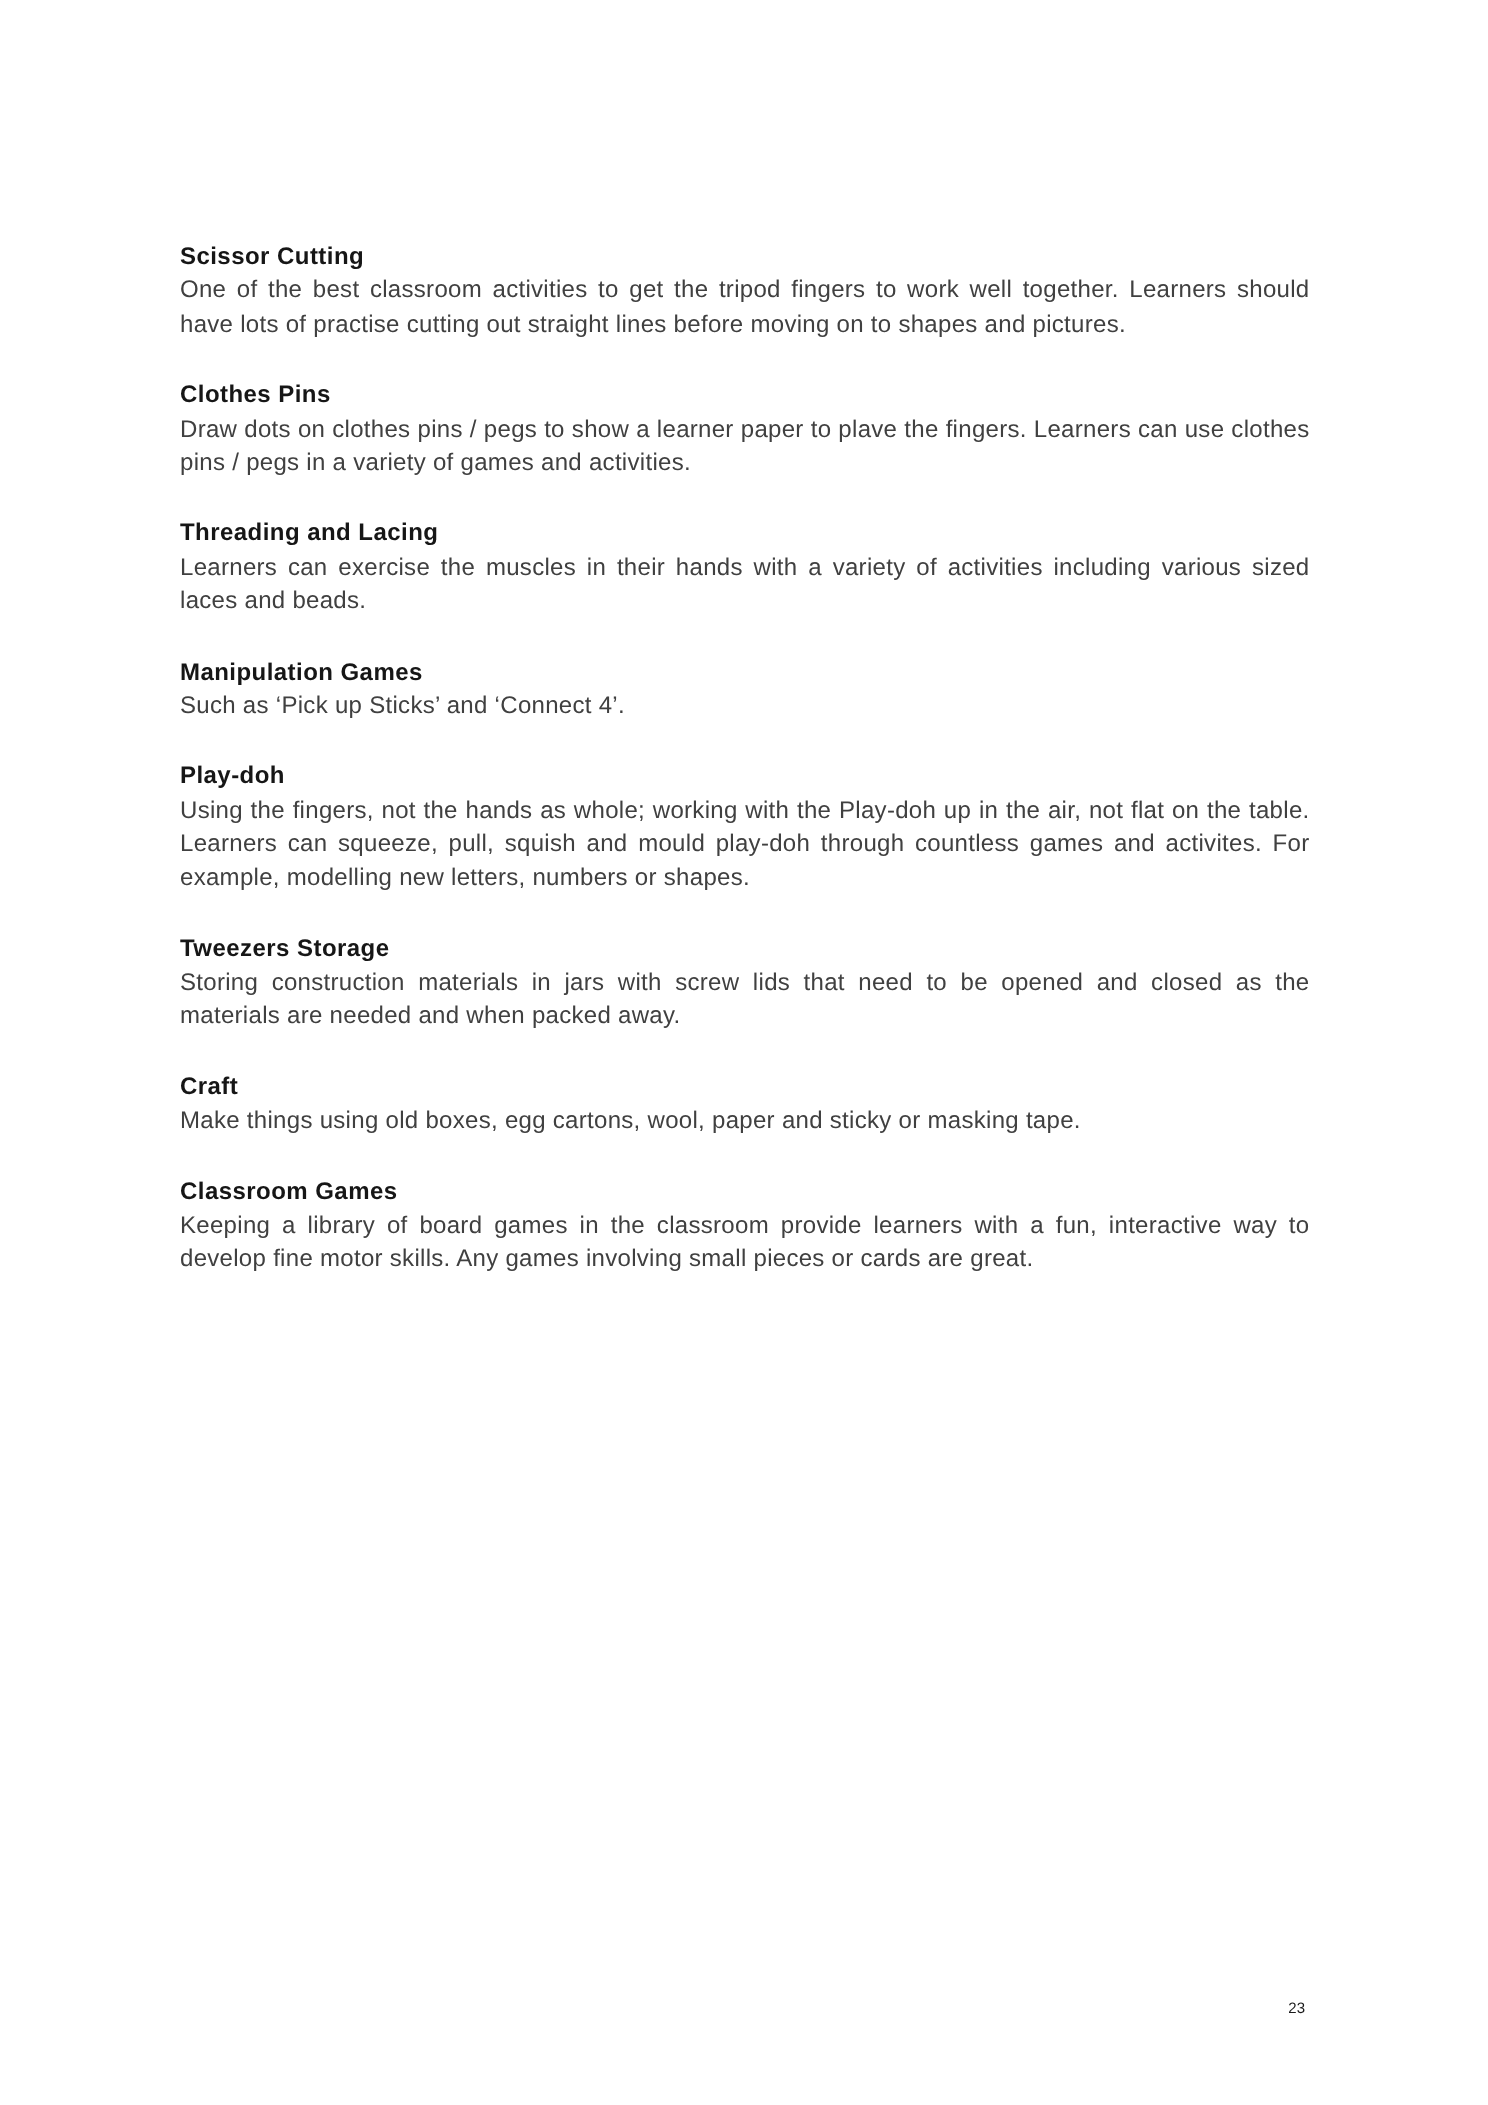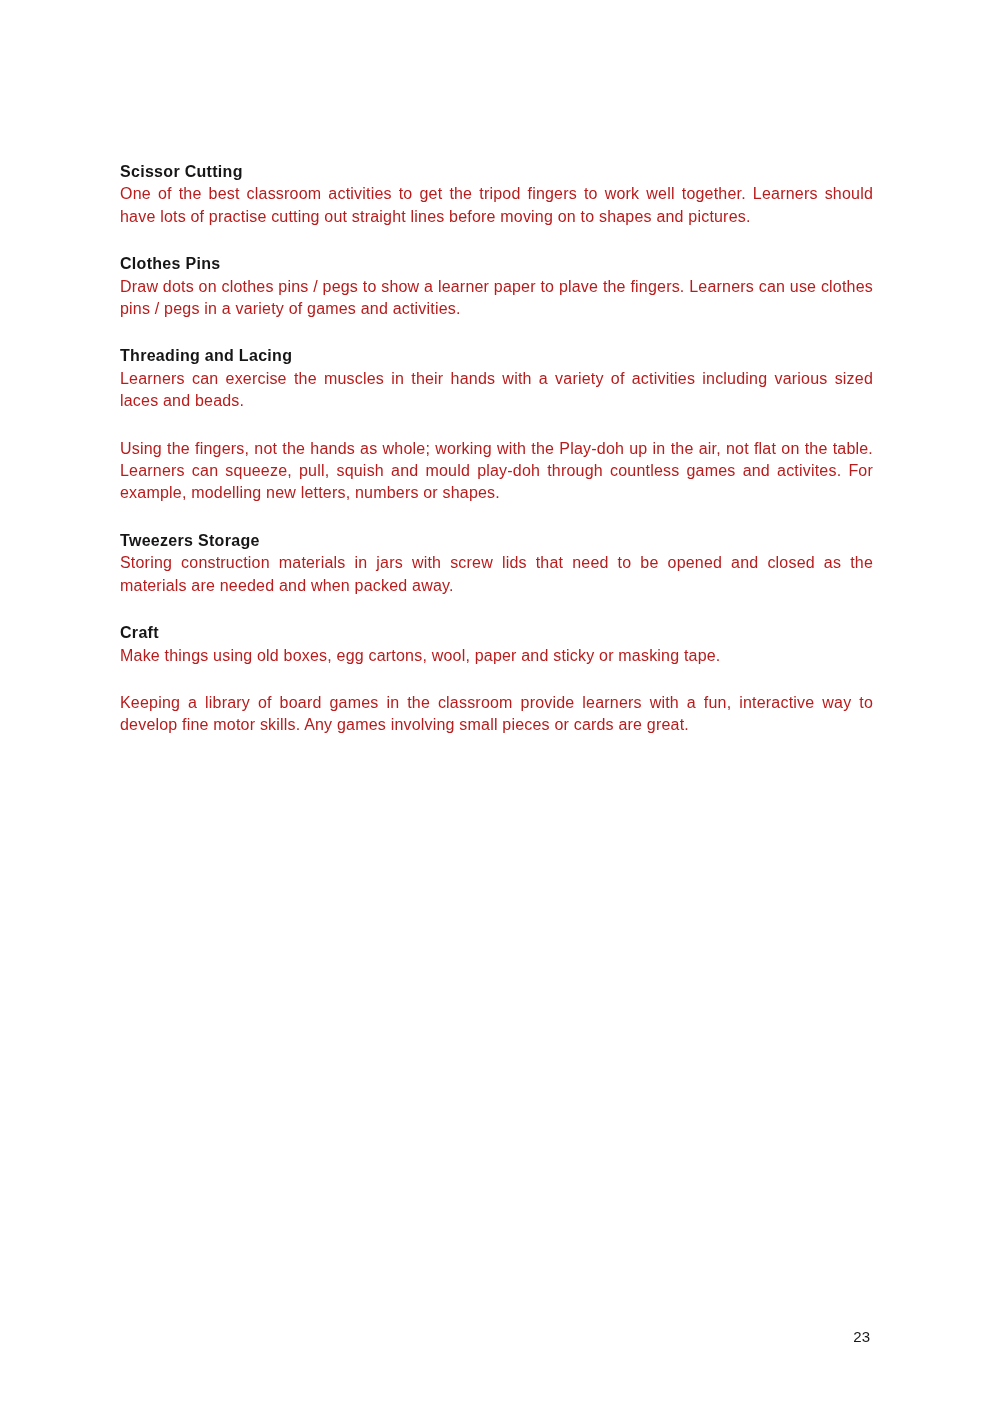--- a/index.html
+++ b/index.html
@@ -37,27 +37,27 @@
     font-weight: bold;
     letter-spacing: 0.3px;
     color: #161616;
   }
   p.sec-body {
     font-size: 16px;
     line-height: 22.4px;
     margin: 0;
     text-align: justify;
     letter-spacing: 0.2px;
-    color: #b91c1c;
+    color: #404040;
   }
   .page-number {
     position: absolute;
     right: 122px;
     bottom: 58px;
-    font-size: 15px;
+    font-size: 10px;
     color: #1a1a1a;
   }
 </style>
 </head>
 <body>
 
 <div class="page">
 
   <div class="content" id="sections-container">
   <section class="doc-section">
@@ -71,36 +71,42 @@
   </section>
 
   <section class="doc-section">
     <h2 class="sec-heading">Threading and Lacing</h2>
     <p class="sec-body">Learners can exercise the muscles in their hands with a variety of activities including various sized laces and beads.</p>
   </section>
 
   <section class="doc-section">
   </section>
 
+  <section class="doc-section">
+    <h2 class="sec-heading">Manipulation Games</h2>
+    <p class="sec-body">Such as ‘Pick up Sticks’ and ‘Connect 4’.</p>
+  </section>
 
   <section class="doc-section">
+    <h2 class="sec-heading">Play-doh</h2>
     <p class="sec-body">Using the fingers, not the hands as whole; working with the Play-doh up in the air, not flat on the table.  Learners can squeeze, pull, squish and mould play-doh through countless games and activites. For example, modelling new letters, numbers or shapes.</p>
   </section>
 
   <section class="doc-section">
     <h2 class="sec-heading">Tweezers Storage</h2>
     <p class="sec-body">Storing construction materials in jars with screw lids that need to be opened and closed as the materials are needed and when packed away.</p>
   </section>
 
   <section class="doc-section">
     <h2 class="sec-heading">Craft</h2>
     <p class="sec-body">Make things using old boxes, egg cartons, wool, paper and sticky or masking tape.</p>
   </section>
 
   <section class="doc-section">
+    <h2 class="sec-heading">Classroom Games</h2>
     <p class="sec-body">Keeping a library of board games in the classroom provide learners with a fun, interactive way to develop fine motor skills.  Any games involving small pieces or cards are great.</p>
   </section>
 
 </div>
 
   <div class="page-number">23</div>
 
 </div>
 
 </body></html>

